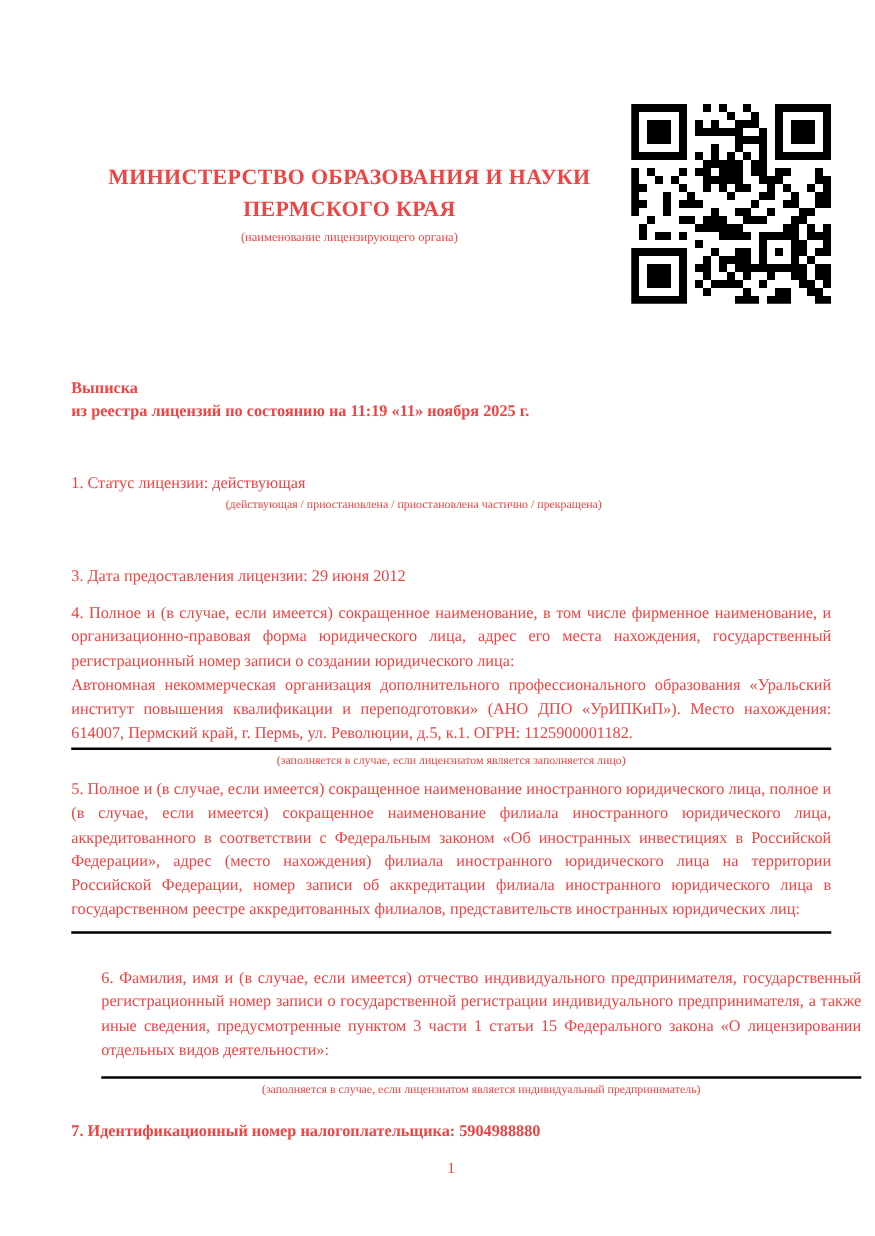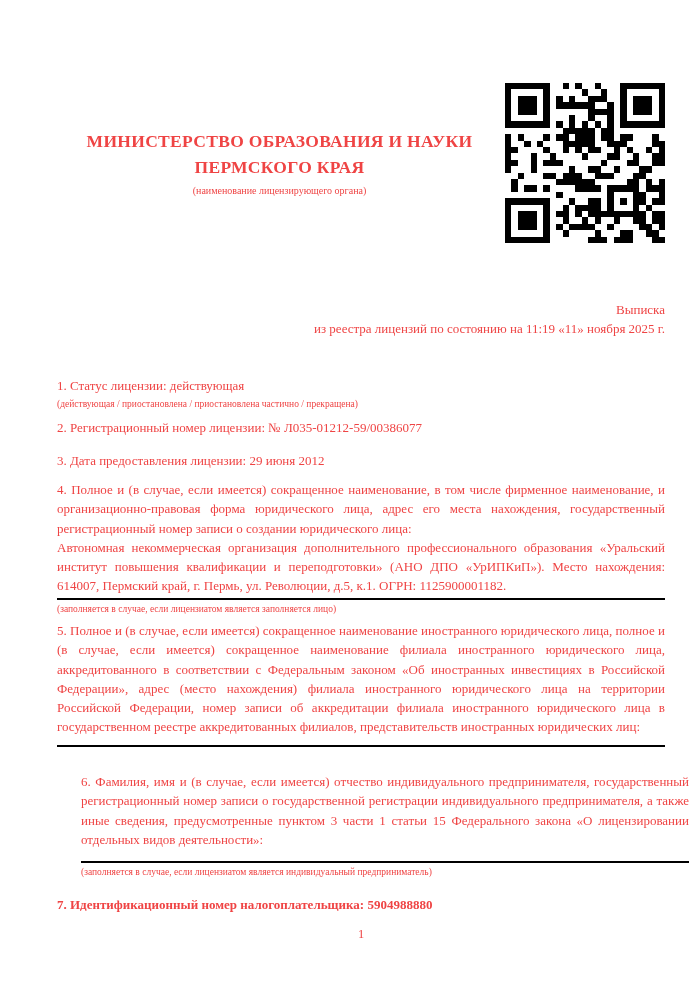--- a/index.html
+++ b/index.html
@@ -40,23 +40,24 @@
     left: 505px;
     top: 83px;
     width: 160px;
     height: 160px;
   }
   .doc-title {
     position: absolute;
     left: 57px;
     top: 300px;
     width: 608px;
-    text-align: right;
+    text-align: left;
     font-size: 13px;
     line-height: 19px;
+    font-weight: bold;
   }
   .item {
     position: absolute;
     left: 57px;
     width: 608px;
     font-size: 13px;
     line-height: 19.3px;
   }
   .item-1 { top: 376px; }
   .item-2 { top: 418px; }
@@ -73,20 +74,21 @@
     border-top: 2px solid #000000;
     margin: 0;
     height: 0;
   }
   .rule-gap-sm { margin-top: 2px; }
   .rule-gap-md { margin-top: 8px; }
   .rule-gap-lg { margin-top: 12px; }
   .field-caption {
     font-size: 9.5px;
     line-height: 12px;
+    text-align: center;
     margin-top: 3px;
   }
   .field-caption.shift-left {
     padding-right: 60px;
   }
   .page-number {
     position: absolute;
     left: 57px;
     top: 927px;
     width: 608px;
@@ -419,23 +421,20 @@
   <div class="doc-title">
     <div>Выписка</div>
     <div>из реестра лицензий по состоянию на 11:19 «11» ноября 2025 г.</div>
   </div>
 
   <div class="item item-1">
     <div>1. Статус лицензии: действующая</div>
     <div class="field-caption shift-left">(действующая / приостановлена / приостановлена частично / прекращена)</div>
   </div>
 
-  <div class="item item-2">
-    <div>2. Регистрационный номер лицензии: № Л035-01212-59/00386077</div>
-  </div>
 
   <div class="item item-3">
     <div>3. Дата предоставления лицензии: 29 июня 2012</div>
   </div>
 
   <div class="item item-4">
     <div class="justify">4. Полное и (в случае, если имеется) сокращенное наименование, в том числе фирменное наименование, и организационно-правовая форма юридического лица, адрес его места нахождения, государственный регистрационный номер записи о создании юридического лица:</div>
     <div class="justify">Автономная некоммерческая организация дополнительного профессионального образования «Уральский институт повышения квалификации и переподготовки» (АНО ДПО «УрИПКиП»). Место нахождения: 614007, Пермский край, г. Пермь, ул. Революции, д.5, к.1. ОГРН: 1125900001182.</div>
     <hr class="fill-rule rule-gap-sm">
     <div class="field-caption">(заполняется в случае, если лицензиатом является заполняется лицо)</div>

